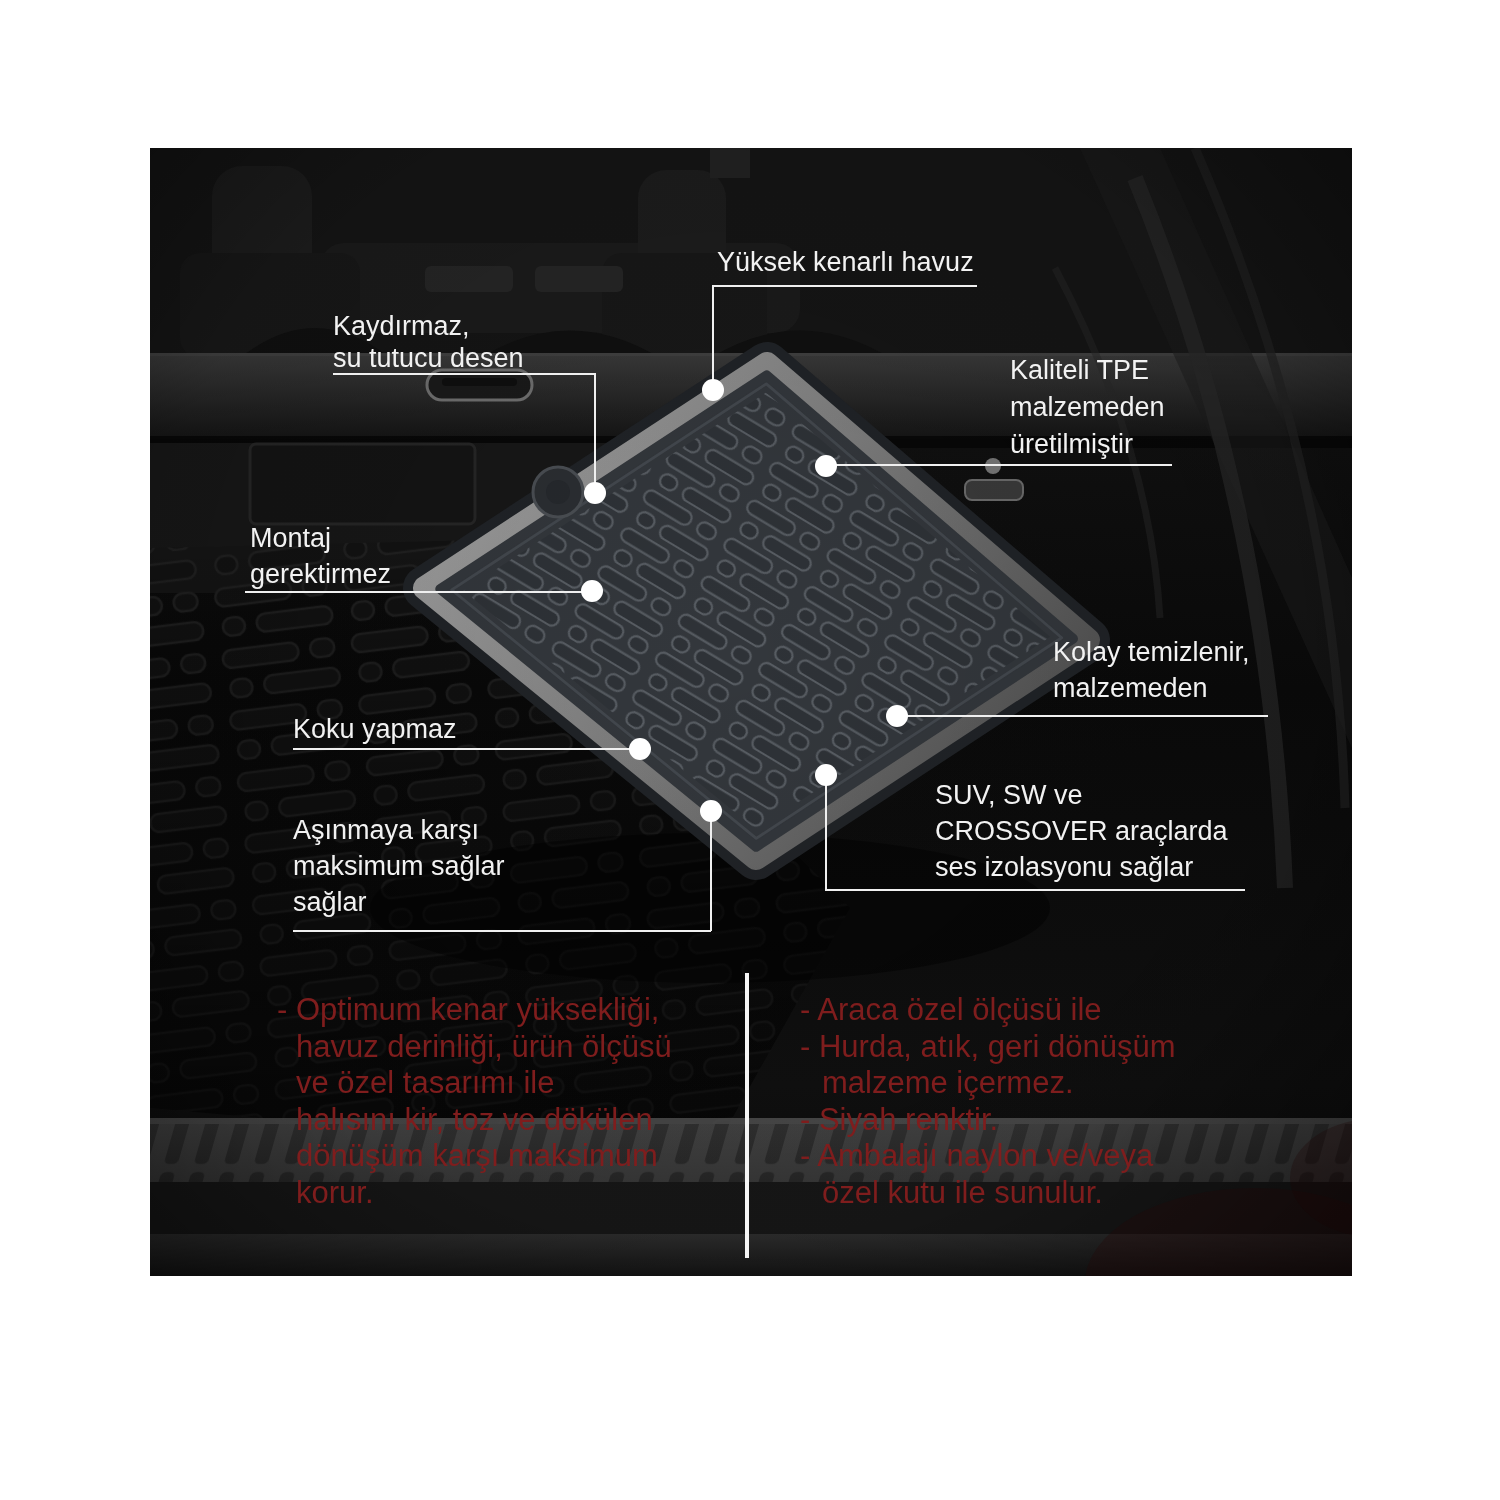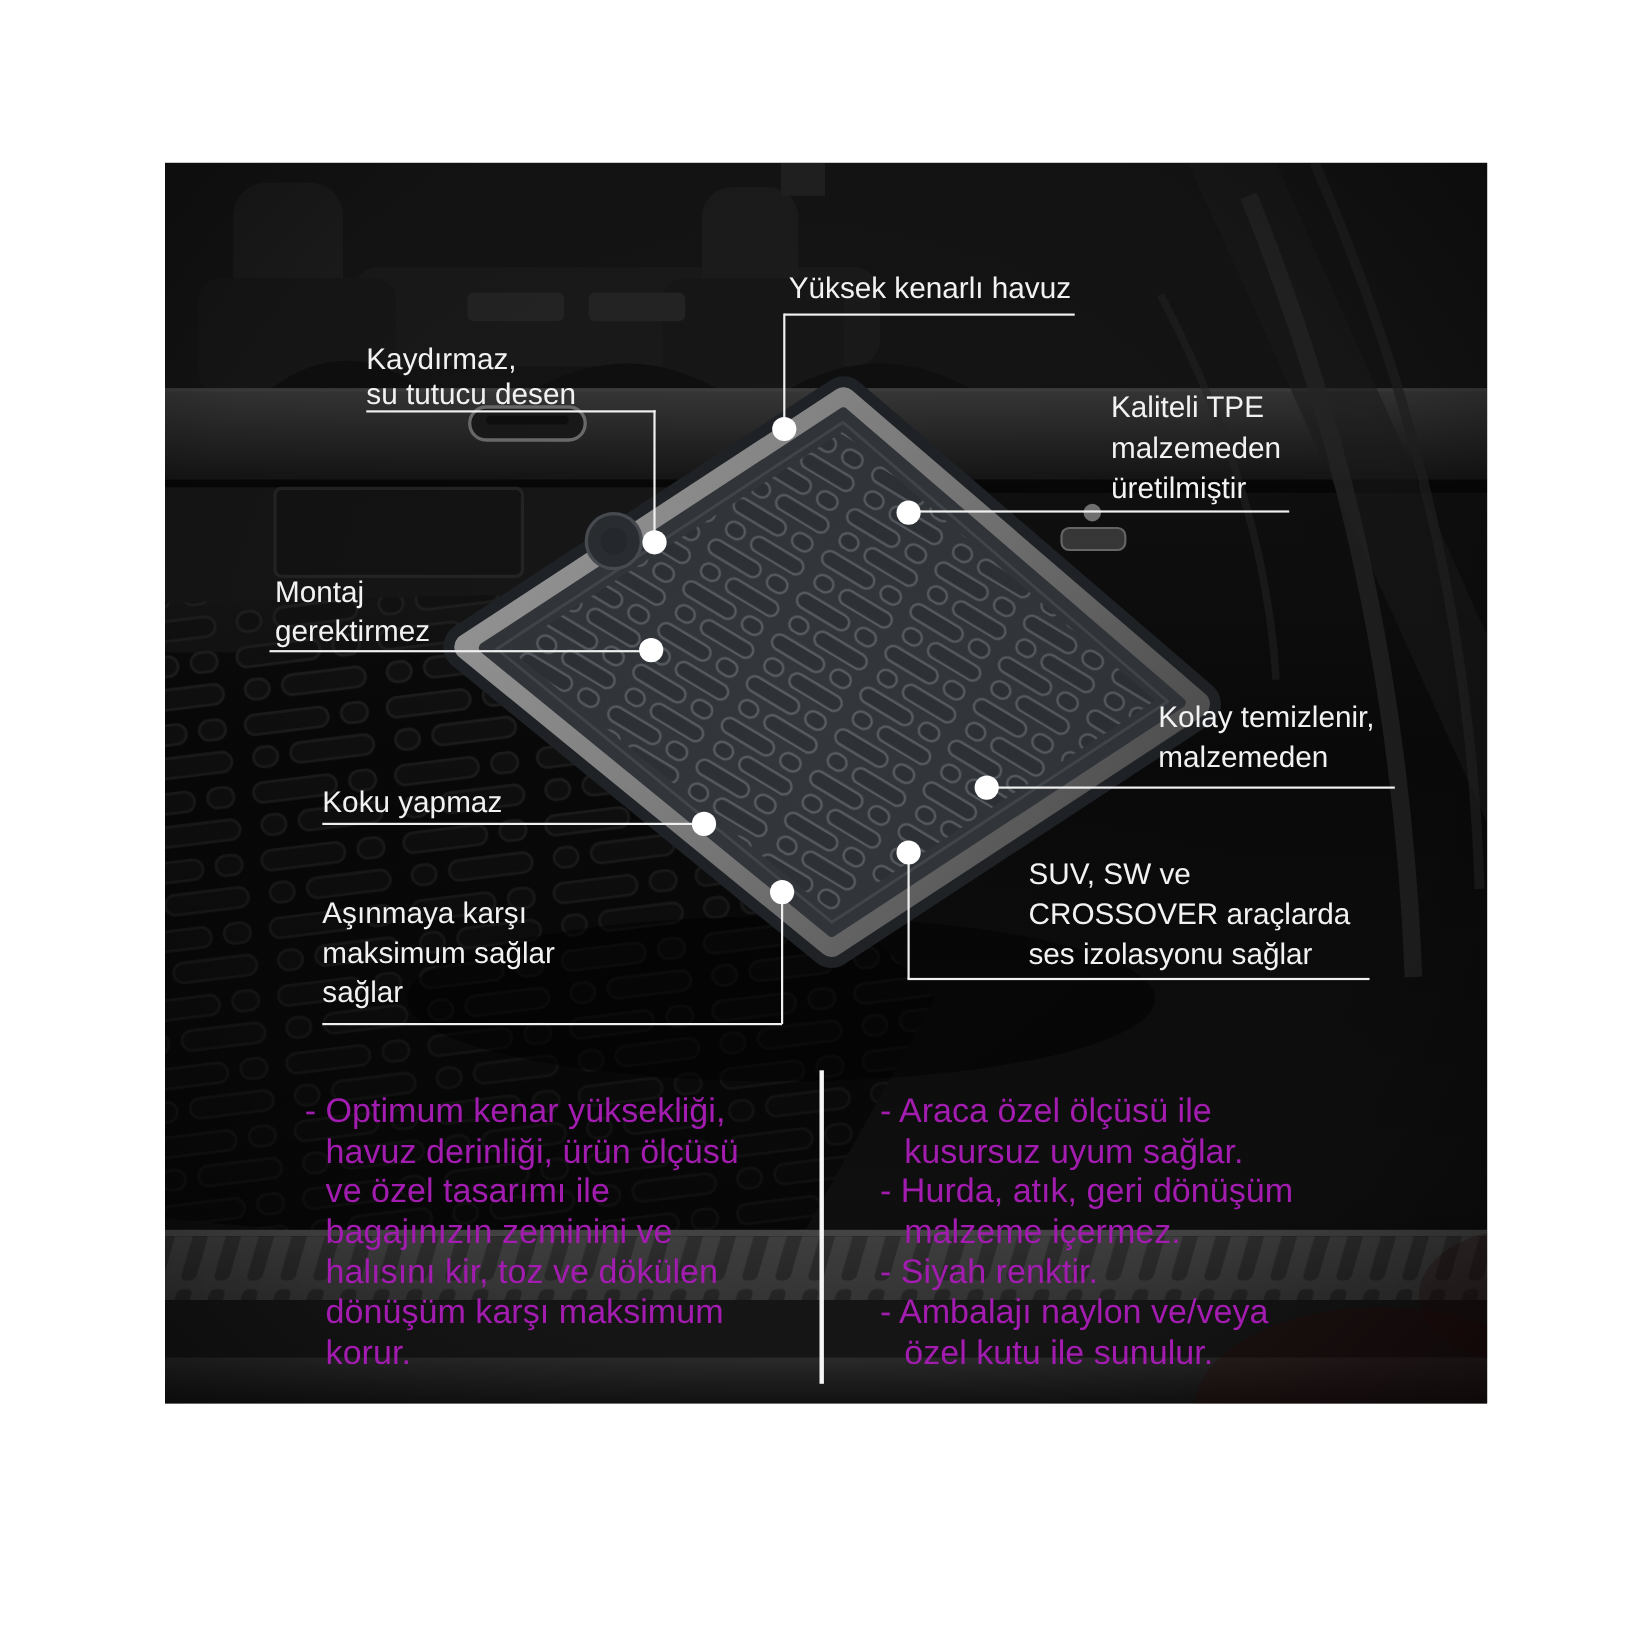--- a/index.html
+++ b/index.html
@@ -15,21 +15,21 @@
   
   .co{position:absolute;color:#f2f2f2;font-size:27px;line-height:36px;white-space:nowrap;}
   .co.lh32{line-height:32px;}
   .co.lh37{line-height:37px;}
   
   .hline{position:absolute;height:2px;background:#f0f0f0;}
   .vline{position:absolute;width:2px;background:#f0f0f0;}
   .thick{background:#f5f5f5;}
   .dot{position:absolute;width:22px;height:22px;border-radius:50%;background:#ffffff;margin:-11px 0 0 -11px;}
   
-  .para{position:absolute;color:#a21caf;font-size:31px;line-height:36.6px;white-space:nowrap;}
+  .para{position:absolute;color:#7f1d1d;font-size:31px;line-height:36.6px;white-space:nowrap;}
   .para .ind{margin-left:19px;}
   .para .ind2{margin-left:22px;}
   
   .logo{position:absolute;left:1122px;top:1269px;color:#7f1d1d;}
   .logo-main{font-size:62px;font-weight:bold;letter-spacing:-2px;line-height:56px;}
   .logo-reg{font-size:18px;font-weight:bold;letter-spacing:0;vertical-align:30px;margin-left:2px;}
   .logo-sub{font-size:12px;font-weight:bold;letter-spacing:13.5px;margin-top:4px;margin-left:3px;text-align:right;}
 </style>
 </head>
 <body>
@@ -220,31 +220,29 @@
   <div class="dot" style="left:826px;top:775px"></div>
 
   <div class="vline" style="left:710px;top:811px;height:120px"></div>
   <div class="hline" style="left:293px;top:930px;width:418px"></div>
   <div class="dot" style="left:711px;top:811px"></div>
 
   <div class="para" style="left:277px;top:992px">
     <div>- Optimum kenar yüksekliği,</div>
     <div class="ind">havuz derinliği, ürün ölçüsü</div>
     <div class="ind">ve özel tasarımı ile</div>
-    <div class="ind">bagajınızın zeminini ve</div>
     <div class="ind">halısını kir, toz ve dökülen</div>
     <div class="ind">dönüşüm karşı maksimum</div>
     <div class="ind">korur.</div>
   </div>
 
   <div class="vline thick" style="left:745px;top:973px;height:285px;width:4px"></div>
 
   <div class="para" style="left:800px;top:992px">
     <div>- Araca özel ölçüsü ile</div>
-    <div class="ind2">kusursuz uyum sağlar.</div>
     <div>- Hurda, atık, geri dönüşüm</div>
     <div class="ind2">malzeme içermez.</div>
     <div>- Siyah renktir.</div>
     <div>- Ambalajı naylon ve/veya</div>
     <div class="ind2">özel kutu ile sunulur.</div>
   </div>
 
   <div class="hline thick" style="left:150px;top:1318px;width:957px;height:4px"></div>
 
   <div class="logo">

